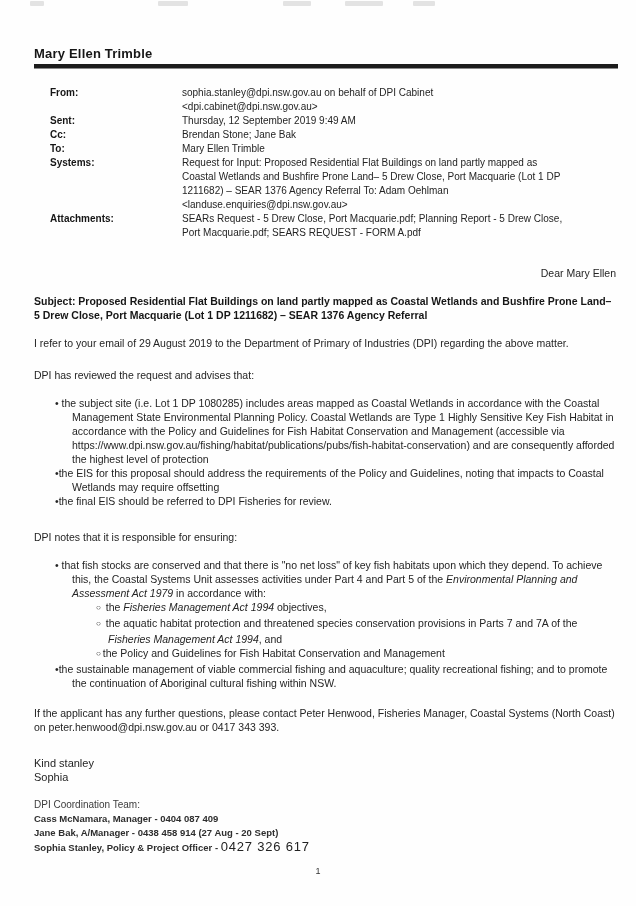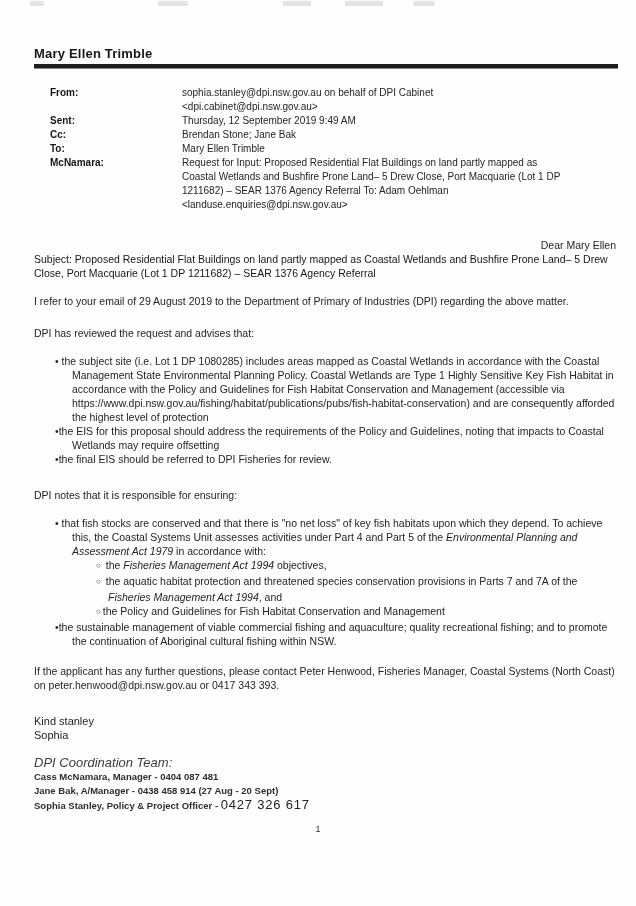--- a/index.html
+++ b/index.html
@@ -22,40 +22,40 @@
   .rule { margin-top: 3px; height: 4px; background: #1c1c1c; border-bottom: 1px solid #8a8a8a; margin-bottom: 17px; margin-right: -2px; }
 
   table.fields { border-collapse: collapse; font-size: 10px; line-height: 14px; margin: 16px; }
   table.fields td { vertical-align: top; padding: 0; }
   table.fields td.label { width: 132px; font-weight: bold; color: #161616; }
   table.fields td.value { white-space: pre-line; color: #242424; }
 
   .body-text { font-size: 10.5px; line-height: 14px; color: #242424; }
   p { margin: 0; }
   .salutation { margin-top: 26px; text-align: right; }
-  .subject-line { font-weight: normal; color: #161616; }
+  .subject-line { margin-top: 14px; font-weight: bold; color: #161616; }
   .intro { margin-top: 14px; }
   .lead1 { margin-top: 18px; }
   .lead2 { margin-top: 22px; }
   .closing { margin-top: 16px; }
   .regards { margin-top: 22px; font-size: 11px; }
   .signer { font-size: 11px; }
 
   ul.blist { list-style: none; margin: 14px 0 0 0; padding: 0; }
   ul.blist > li { margin-left: 38px; text-indent: -17px; }
   ul.blist > li::before { content: "\2022 "; }
   ul.sublist { list-style: none; margin: 0 0 0 30px; padding: 0; }
   ul.sublist > li { margin-left: 6px; text-indent: -12px; }
   ul.sublist > li::before { content: "\25CB"; font-size: 8px; padding-right: 2px; position: relative; top: -1px; }
 
   .doc-link { color: #1f1f1f; cursor: pointer; }
   em { font-style: italic; }
 
   .signature { margin-top: 14px; }
-  .team-title { font-size: 13px; line-height: 14px; color: #3c3c3c; font-style: italic; }
+  .team-title { font-size: 10px; line-height: 14px; color: #3c3c3c; }
   .team-member { font-size: 9.5px; line-height: 14px; font-weight: bold; color: #2e2e2e; }
   .big-phone { font-size: 13px; font-weight: normal; letter-spacing: 0.8px; color: #222222; }
 
   .page-number { margin-top: 9px; text-align: center; font-size: 9px; color: #333333; margin-right: 14px; }
 </style>
 </head>
 <body>
 
 <div class="page">
 
@@ -83,25 +83,30 @@
     </tr>
     <tr>
       <td class="label">Cc:</td>
       <td class="value">Brendan Stone; Jane Bak</td>
     </tr>
     <tr>
       <td class="label">To:</td>
       <td class="value">Mary Ellen Trimble</td>
     </tr>
     <tr>
-      <td class="label">McNamara:</td>
+      <td class="label">Systems:</td>
       <td class="value">Request for Input: Proposed Residential Flat Buildings on land partly mapped as
 Coastal Wetlands and Bushfire Prone Land– 5 Drew Close, Port Macquarie (Lot 1 DP
 1211682) – SEAR 1376 Agency Referral To: Adam Oehlman
 &lt;landuse.enquiries@dpi.nsw.gov.au&gt;</td>
+    </tr>
+    <tr>
+      <td class="label">Attachments:</td>
+      <td class="value">SEARs Request - 5 Drew Close, Port Macquarie.pdf; Planning Report - 5 Drew Close,
+Port Macquarie.pdf; SEARS REQUEST - FORM A.pdf</td>
     </tr>
   </tbody>
     </table>
 
   <div class="body-text">
 
     <p class="salutation">Dear Mary Ellen</p>
 
     <p class="subject-line">Subject: Proposed Residential Flat Buildings on land partly mapped as Coastal Wetlands and Bushfire Prone Land– 5 Drew Close, Port Macquarie (Lot 1 DP 1211682) – SEAR 1376 Agency Referral</p>
 
@@ -137,21 +142,21 @@
 
     <p class="closing">
       <span>If the applicant has any further questions, please contact Peter Henwood, Fisheries Manager, Coastal Systems (North Coast) on </span><a class="doc-link">peter.henwood@dpi.nsw.gov.au</a><span> or 0417 343 393.</span>
     </p>
 
     <p class="regards">Kind stanley</p>
     <p class="signer">Sophia</p>
 
     <div class="signature">
       <div class="team-title">DPI Coordination Team:</div>
-      <div class="team-member">Cass McNamara, Manager - 0404 087 481</div>
+      <div class="team-member">Cass McNamara, Manager - 0404 087 409</div>
       <div class="team-member">Jane Bak, A/Manager - 0438 458 914 (27 Aug - 20 Sept)</div>
       <div class="team-member">
         <span>Sophia Stanley, Policy &amp; Project Officer - </span><span class="big-phone">0427 326 617</span>
       </div>
     </div>
 
     <div class="page-number">1</div>
 
   </div>
 </div>

